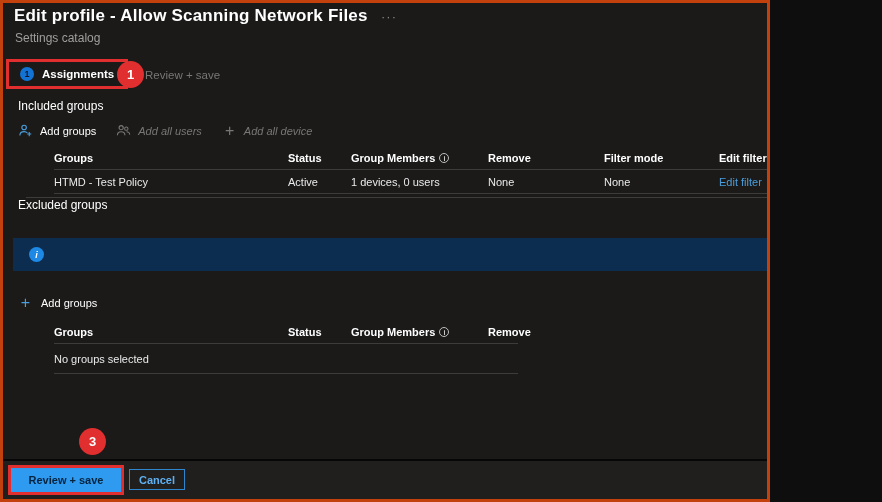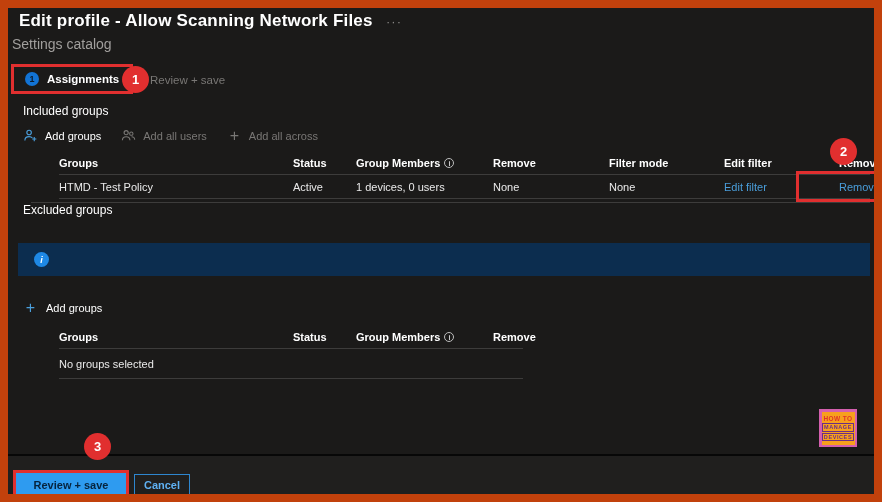--- a/index.html
+++ b/index.html
@@ -1,27 +1,27 @@
 <!DOCTYPE html>
 <html><head>
 <meta charset="utf-8">
 <style>
   * { margin:0; padding:0; box-sizing:border-box; }
   html,body { background:#0e0e0e; }
   body { font-family:"Liberation Sans","DejaVu Sans",sans-serif; }
 
   .stage {
-    position:relative; width:882px; height:502px;
-    background:#1b1a19; border:8px solid #c2410c; overflow:hidden;
+    position:relative; width:770px; height:502px;
+    background:#1b1a19; border:3px solid #c2410c; overflow:hidden;
   }
 
   
   .page-title { position:absolute; left:11px; top:3px; font-size:17px; font-weight:bold; color:#ffffff; letter-spacing:.2px; }
   .more-btn   { position:absolute; left:378px; top:6px; color:#8a8886; font-size:13px; letter-spacing:1px; cursor:pointer; }
-  .page-sub   { position:absolute; left:4px; top:28px; font-size:14px; color:#a19f9d; }
+  .page-sub   { position:absolute; left:12px; top:28px; font-size:12px; color:#a19f9d; }
 
   
   .tab-box {
     position:absolute; left:3px; top:56px; height:30px;
     display:flex; align-items:center; gap:8px; padding:0 11px;
     border:3px solid #e12f2f;
   }
   .step-circle {
     width:14px; height:14px; border-radius:50%; background:#1273d4;
     color:#0b1a2b; font-size:9px; font-weight:bold;
@@ -37,21 +37,21 @@
     display:flex; align-items:center; justify-content:center; z-index:30;
   }
 
   
   .sec-head { position:absolute; left:15px; font-size:12px; color:#ffffff; }
 
   
   .toolbar { position:absolute; left:15px; top:120px; display:flex; align-items:center; gap:20px; }
   .tb-item { display:flex; align-items:center; gap:7px; cursor:pointer; font-size:11px; }
   .tb-item.enabled  { color:#ffffff; }
-  .tb-item.disabled { color:#797775; }
+  .tb-item.disabled { color:#797775;font-style:italic; }
   .tb-ico { width:15px; height:15px; display:flex; align-items:center; justify-content:center; }
   .plus-blue { color:#4a9edb; font-size:16px; font-weight:normal; line-height:1; }
   .plus-gray { color:#797775; font-size:16px; font-weight:normal; line-height:1; }
 
   
   .tbl { position:absolute; left:23px; font-size:11px; }
   .tbl-inc { top:144px; width:839px; }
   .tbl-exc { top:318px; width:492px; }
   .thead, .trow { display:grid; align-items:center;margin-left:28px; }
   .tbl-inc .thead, .tbl-inc .trow { grid-template-columns:234px 63px 137px 116px 115px 115px 1fr; }
@@ -150,21 +150,21 @@
           <circle cx="5.5" cy="5" r="2.2" fill="none" stroke="#797775" stroke-width="1.2"></circle>
           <circle cx="11" cy="6" r="1.8" fill="none" stroke="#797775" stroke-width="1.1"></circle>
           <path d="M1.5 13 C1.5 10.6 3.3 9.3 5.5 9.3 C7.7 9.3 9.5 10.6 9.5 13" fill="none" stroke="#797775" stroke-width="1.2"></path>
           <path d="M11.2 9.3 C13.2 9.3 14.6 10.5 14.6 12.5" fill="none" stroke="#797775" stroke-width="1.1"></path>
         </svg>
       </span>
       <span>Add all users</span>
     </div>
     <div class="tb-item disabled">
       <span class="tb-ico plus-gray">+</span>
-      <span>Add all across</span>
+      <span>Add all device</span>
     </div>
   </div>
 
   <div class="tbl tbl-inc">
     <div class="thead">
       <div class="hcell">Groups</div>
       <div class="hcell">Status</div>
       <div class="hcell">
         <span>Group Members</span>
         <span class="info-i">i</span>

